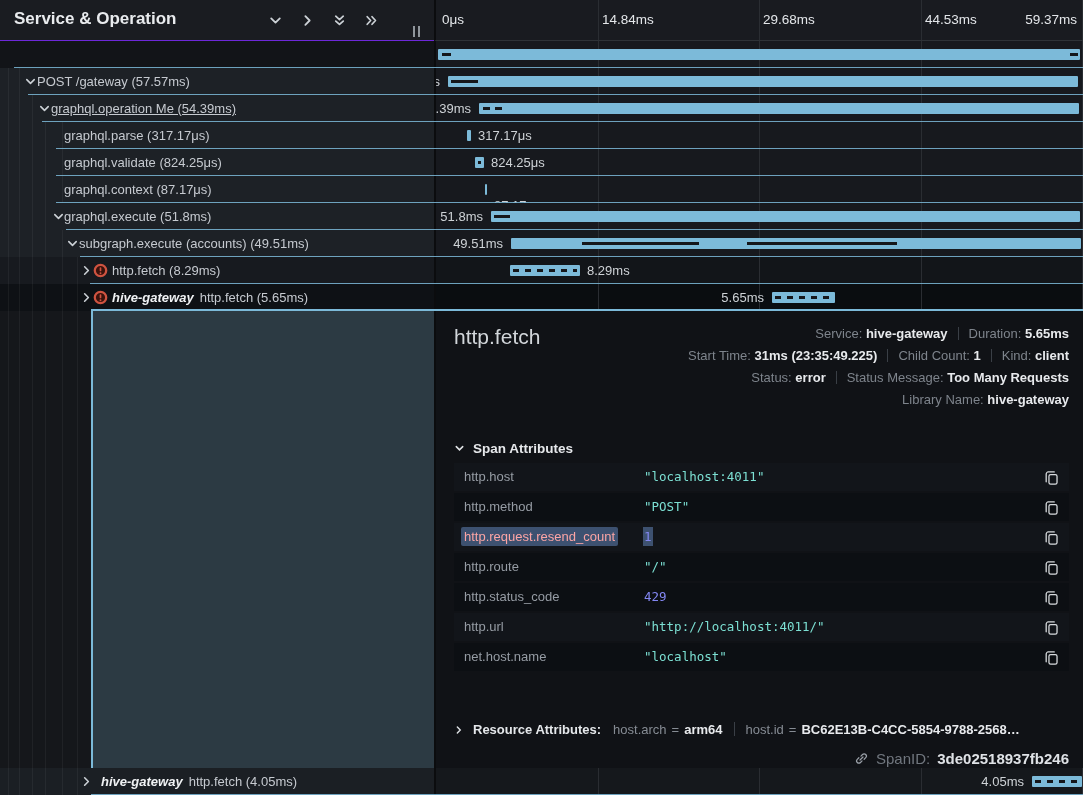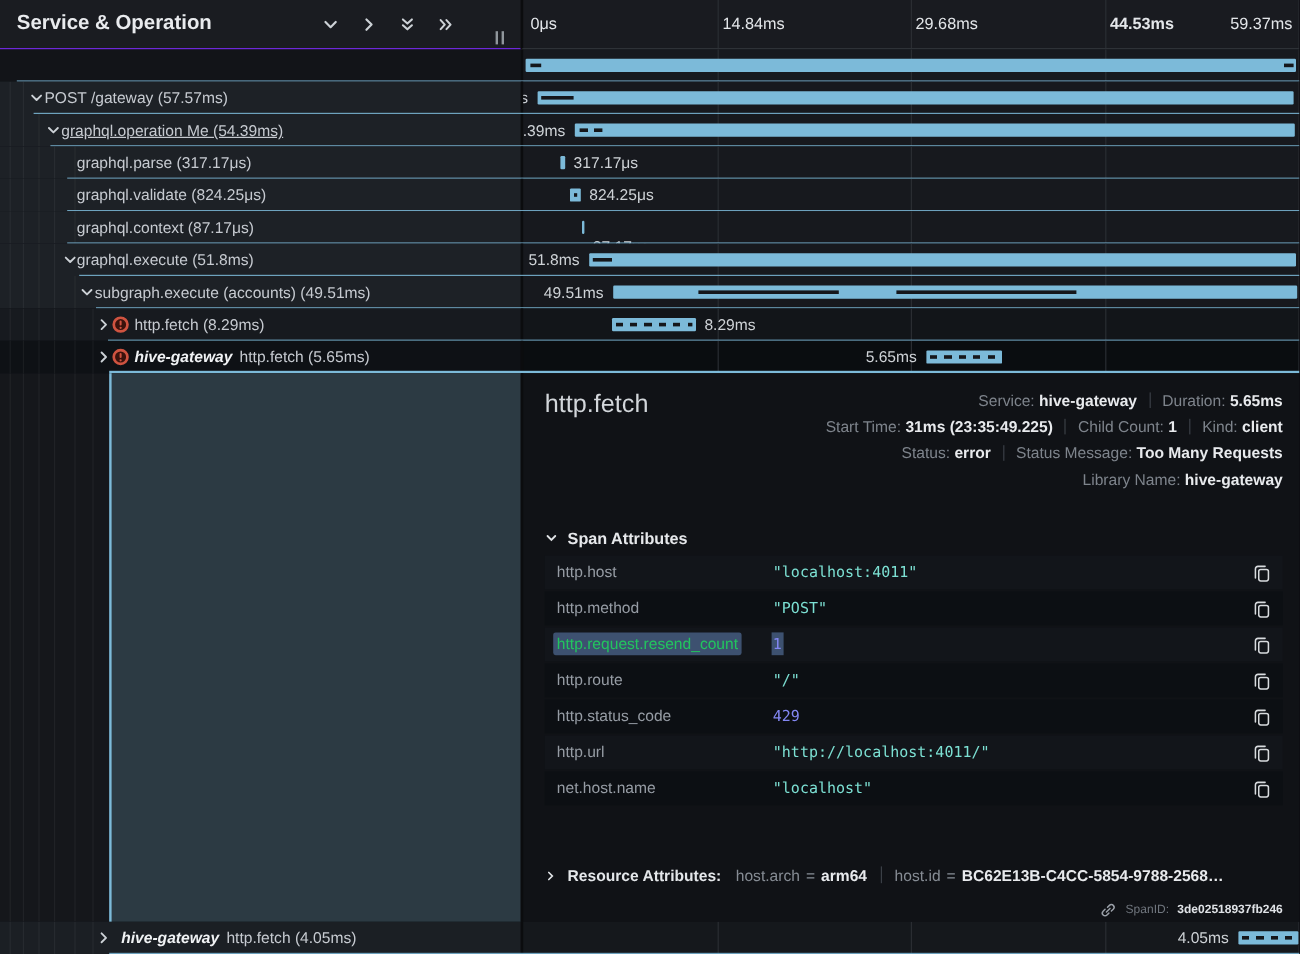--- a/index.html
+++ b/index.html
@@ -55,37 +55,37 @@
   .dp-meta .mvalue{color:#e8eaed;font-weight:bold;}
   .dp-meta .mdivider{display:inline-block;width:1px;height:13px;background:#3a3f46;margin:0 10px;vertical-align:-2px;}
 
   .attr-header{position:absolute;left:18px;top:130px;display:flex;align-items:center;gap:8px;cursor:pointer;}
   .attr-header .hd-chev svg{width:11px;height:11px;display:block;}
   .attr-header .hd-text{font-size:13.5px;font-weight:bold;color:#e6e8eb;}
   .attr-table{position:absolute;left:18px;top:152px;width:615px;}
   .attr-row{position:relative;height:28px;margin-bottom:2px;background:#0c0f13;}
   .attr-row.alt{background:#12151a;}
   .attr-key{position:absolute;left:10px;top:0;height:28px;line-height:28px;font-size:13px;color:#969ca4;white-space:nowrap;}
-  .attr-key .hl{background:#3d5170;color:#22c55e;border-radius:2px;padding:2px 3px;margin:-2px -3px;}
+  .attr-key .hl{background:#3d5170;color:#fca5a5;border-radius:2px;padding:2px 3px;margin:-2px -3px;}
   .attr-val{position:absolute;left:190px;top:0;height:28px;line-height:28px;
             font-family:"DejaVu Sans Mono",monospace;font-size:12.5px;white-space:nowrap;}
   .attr-val.str{color:#7ce0d3;} .attr-val.num{color:#8387f2;}
   .attr-val .hlv{background:#3d5170;padding:2px 1px;margin:-2px -1px;}
   .copy-btn{position:absolute;right:8px;top:5px;width:18px;height:18px;background:none;border:none;padding:0;cursor:pointer;}
   .copy-btn svg{width:17px;height:17px;display:block;}
 
   .resource-line{position:absolute;left:18px;top:407px;width:615px;height:24px;line-height:24px;
                  font-size:13px;white-space:nowrap;overflow:hidden;display:flex;align-items:center;}
   .res-chev{margin-right:9px;display:flex;align-items:center;}
   .res-chev svg{width:10px;height:10px;}
   .res-header{font-weight:bold;color:#e4e7ea;margin-right:12px;cursor:pointer;}
   .res-key{color:#868c94;} .res-eq{color:#868c94;margin:0 5px;} .res-val{color:#e8eaed;font-weight:bold;}
   .res-divider{display:inline-block;width:1px;height:14px;background:#3a3f46;margin:0 11px;vertical-align:-2px;}
 
-  .spanid-line{position:absolute;right:14px;top:436px;height:22px;display:flex;align-items:center;gap:7px;font-size:10px;}
+  .spanid-line{position:absolute;right:14px;top:436px;height:22px;display:flex;align-items:center;gap:7px;font-size:15px;}
   .spanid-line svg{width:15px;height:15px;}
   .sid-label{color:#70767e;} .sid-value{color:#dfe2e6;font-weight:bold;}
 </style>
 </head>
 <body>
 
 <div class="app">
 
   <div class="left-header">
     <div class="lh-title">Service &amp; Operation</div>
@@ -118,21 +118,21 @@
   </div>
 
   <div class="right-header" id="rightHeader">
       <div class="grid-v" style="left: 162px;"></div>
       <div class="grid-v" style="left: 323px;"></div>
       <div class="grid-v" style="left: 485px;"></div>
       <div class="grid-v" style="left: 646px;"></div>
       <div class="tick-label" style="left: 6px;">0μs</div>
       <div class="tick-label" style="left: 166px;">14.84ms</div>
       <div class="tick-label" style="left: 327px;">29.68ms</div>
-      <div class="tick-label" style="left: 489px; font-weight: bold;">44.53ms</div>
+      <div class="tick-label" style="left: 489px;">44.53ms</div>
       <div class="tick-label" style="right: 6px;">59.37ms</div>
     </div>
 
   <div id="rows">
       <div class="row normal" style="top: 41px;">
         <div class="cell-right">
           <div class="grid-v" style="left: 162px;"></div>
           <div class="grid-v" style="left: 323px;"></div>
           <div class="grid-v" style="left: 485px;"></div>
           <div class="grid-v" style="left: 646px;"></div>

